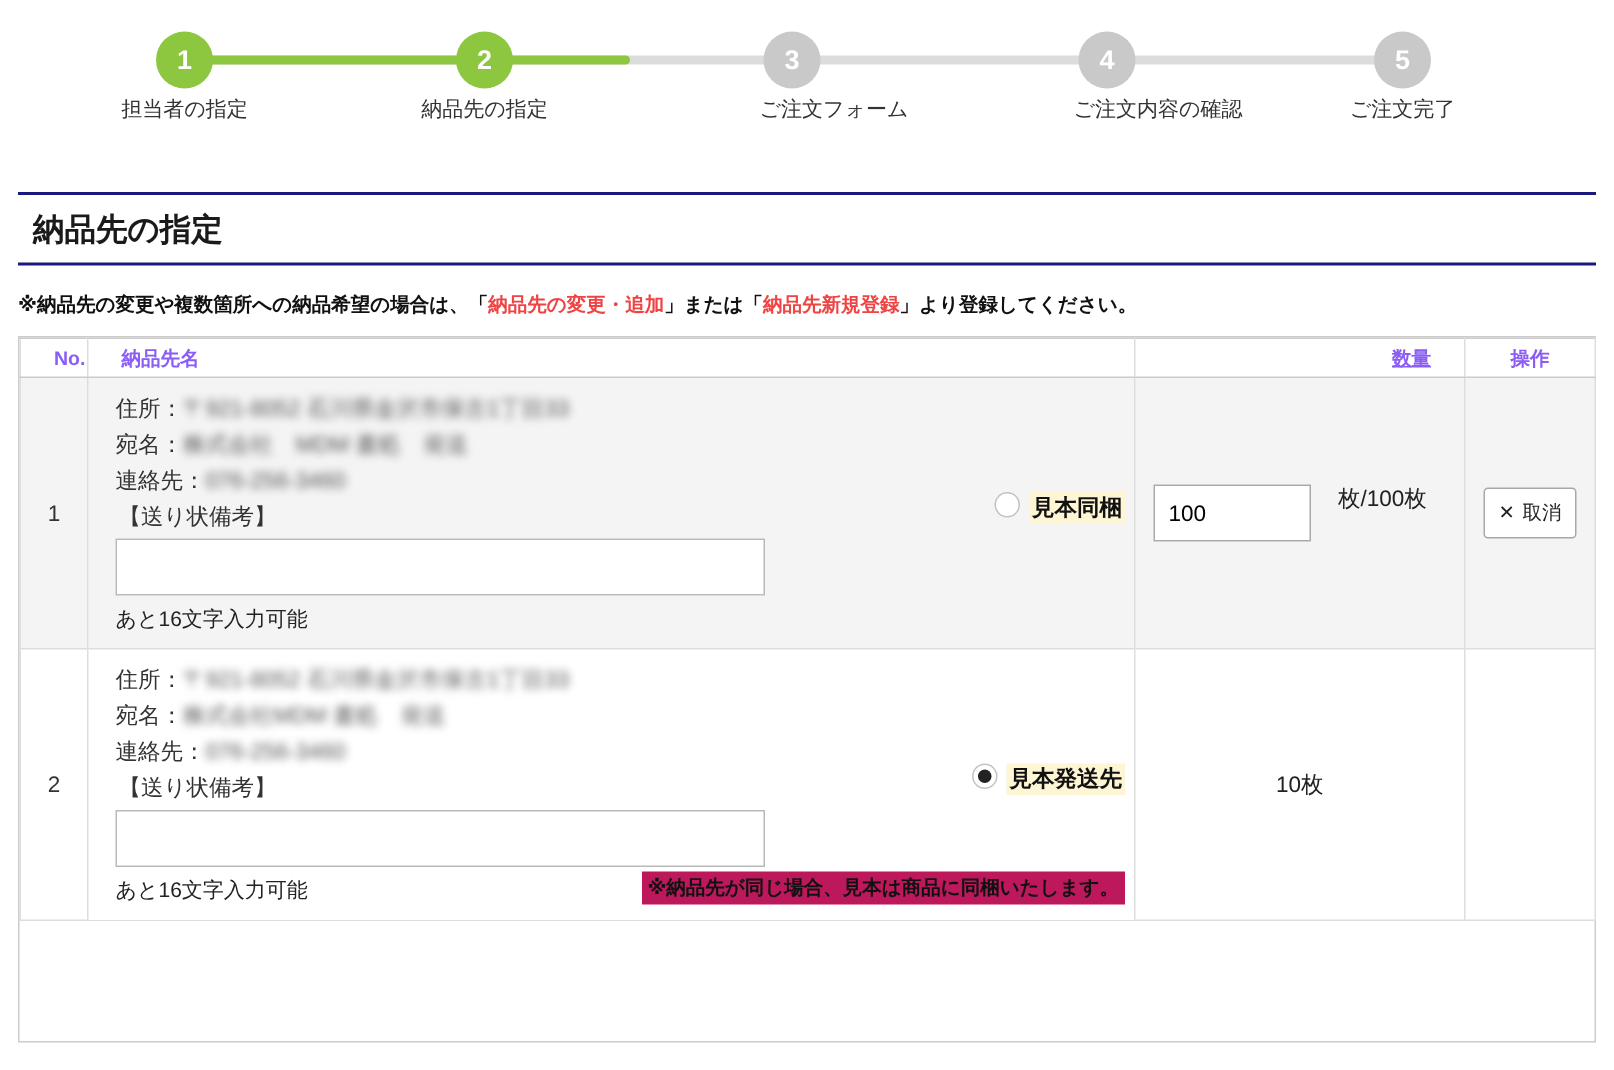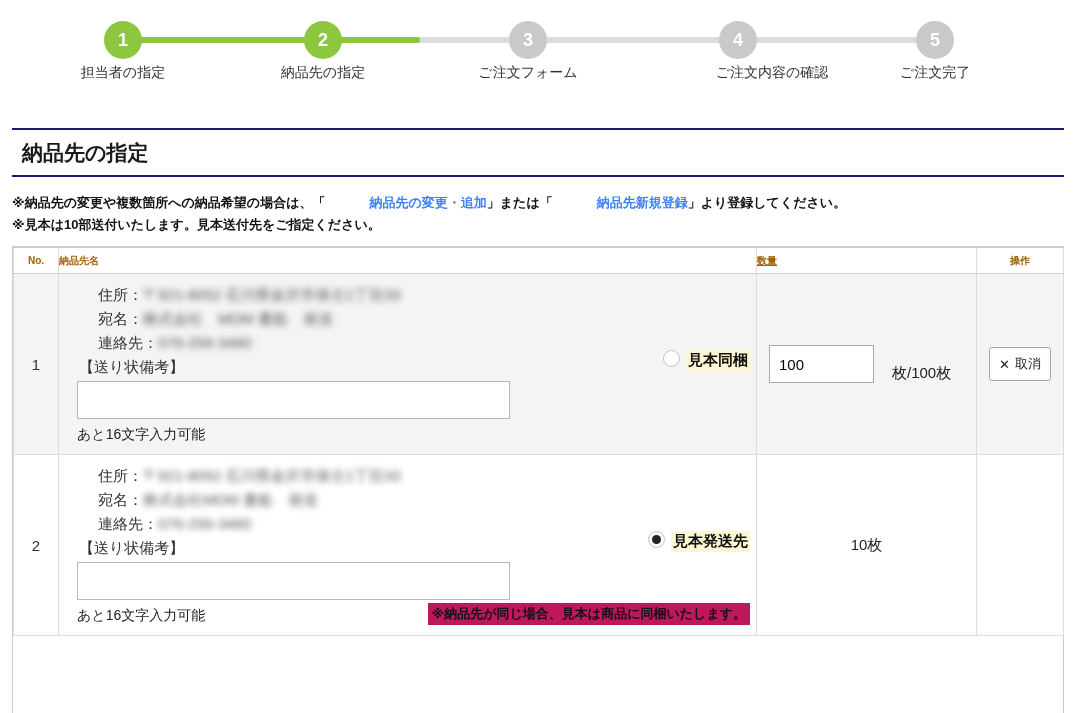--- a/index.html
+++ b/index.html
@@ -18,65 +18,65 @@
   .step-label { position:absolute; top:64px; transform:translateX(-50%);
     font-size:14px; color:#333; white-space:nowrap; }
 
   
   .title-section { margin:28px 12px 0 12px; border-top:2px solid #1a1a7e; border-bottom:2px solid #1a1a7e;
     padding:9px 10px 8px 10px; }
   .title-section h1 { font-size:21px; font-weight:bold; color:#1a1a1a; }
 
   
   .notes { margin:15px 12px 0 12px; font-size:13px; font-weight:bold; line-height:22px; color:#111; }
-  .notes .red { color:#3b82f6;margin-left:44px; }
+  .notes .red { color:#ef4444; }
 
   
   .panel { margin:10px 12px 0 12px; border:1px solid #ccc; background:#fff; min-height:471px; position:relative; }
   .panel-header { padding:16px 10px 12px 24px; position:relative; }
   .product-title { font-size:16px; font-weight:bold; color:#1a1a1a; }
   .customer-line { font-size:15px; font-weight:bold; margin-top:4px; color:#1a1a1a; }
   .blur { filter:blur(3px); color:#555; }
   .header-buttons { position:absolute; top:18px; right:20px; display:flex; gap:10px; }
   .btn-blue { background:#2157ae; color:#fff; border:1px solid #1c4c99; border-radius:4px;
     font-size:13px; font-weight:bold; padding:6px 12px; display:flex; align-items:center; gap:6px; cursor:pointer; }
   .plus-circle { display:inline-flex; width:15px; height:15px; border-radius:50%; background:#fff;
     color:#2157ae; font-size:13px; font-weight:bold; align-items:center; justify-content:center; line-height:1; }
   .btn-red { background:#cc4641; color:#fff; border:1px solid #b83c37; border-radius:4px;
     font-size:13px; font-weight:bold; padding:6px 14px; cursor:pointer; }
 
   
   table.dest { width:100%; border-collapse:collapse; table-layout:fixed; }
   table.dest th, table.dest td { border:1px solid #ddd; }
   table.dest th { border-top:1px solid #ccc; border-bottom:1px solid #ccc; background:#fff;
-    font-size:10px; font-weight:bold; height:26px; padding:3px 0; color:#a16207; }
+    font-size:13px; font-weight:bold; height:26px; padding:3px 22px; color:#8b5cf6; }
   col.c-no { width:45px; } col.c-name { width:698px; } col.c-qty { width:220px; } col.c-op { width:87px; }
   th.h-no { text-align:center; padding:3px 2px; }
   th.h-name { text-align:left; }
-  th.h-qty { text-align:left; padding-right:24px;text-decoration:underline; }
+  th.h-qty { text-align:right; padding-right:24px;text-decoration:underline; }
   th.h-op { text-align:center; }
   tr.row1 td { background:#f4f4f4; }
   tr.row2 td { background:#fff; }
   td.no-cell { text-align:center; vertical-align:middle; font-size:15px; color:#333; }
   td.name-cell { position:relative; padding:9px 8px 10px 18px; vertical-align:top; font-size:15px; color:#333; }
-  td.name-cell .line { line-height:24px; white-space:nowrap;margin-left:21px; }
+  td.name-cell .line { line-height:24px; white-space:nowrap; }
   .remarks-label { line-height:24px; margin-left:2px; }
   .remarks-box { display:block; width:433px; height:38px; margin-top:2px; border:1px solid #b9b9b9;
     background:#fff; resize:none; font-family:inherit; font-size:14px; padding:4px 6px; }
   .remarks-hint { margin-top:7px; font-size:14px; color:#222; }
   .pad-note { padding-bottom:38px; }
   .radio-group { position:absolute; top:76px; right:6px; display:flex; align-items:flex-start; gap:6px; }
   .radio { width:17px; height:17px; border:1px solid #c2c2c2; border-radius:50%; background:#fff;
     display:inline-flex; align-items:center; justify-content:center; cursor:pointer; }
   .radio .dot { width:9px; height:9px; border-radius:50%; background:#222; }
   .radio-label { font-size:15px; font-weight:bold; background:#fdf5d4; padding:1px 2px; color:#111; cursor:pointer; }
   .row-note { position:absolute; right:6px; bottom:10px; background:#be185d; font-size:13px;
     font-weight:bold; padding:2px 4px; color:#111; }
   td.qty-cell { vertical-align:middle; font-size:15px; color:#222; }
-  .qty-wrap { display:flex; align-items:flex-end; padding-left:12px; }
+  .qty-wrap { display:flex; align-items:flex-start; padding-left:12px; }
   .qty-input { width:105px; height:38px; border:1px solid #a9a9a9; background:#fff; font-size:15px;
     padding:6px 9px; font-family:inherit; }
   .qty-suffix { margin-left:18px; white-space:nowrap; }
   .qty-static { text-align:center; }
   td.op-cell { vertical-align:middle; text-align:center; }
   .btn-cancel { background:#fff; border:1px solid #a8a8a8; border-radius:3px; padding:7px 9px;
     font-size:13px; color:#222; cursor:pointer; display:inline-flex; align-items:center; gap:5px; font-family:inherit; }
   .btn-cancel .x { font-weight:bold; font-size:13px; }
 </style>
 </head>
@@ -97,32 +97,31 @@
     </div>
   <div class="step-circle todo" style="left:719px">
       <span>4</span>
     </div>
   <div class="step-circle todo" style="left:916px">
       <span>5</span>
     </div>
 
   <div class="step-label" style="left:123px">担当者の指定</div>
   <div class="step-label" style="left:323px">納品先の指定</div>
-  <div class="step-label" style="left:528px">ご注文フォーム</div>
+  <div class="step-label" style="left:556px">ご注文フォーム</div>
   <div class="step-label" style="left:772px">ご注文内容の確認</div>
   <div class="step-label" style="left:935px">ご注文完了</div>
 </div>
 
 <div class="title-section">
   <h1>納品先の指定</h1>
 </div>
 
 <div class="notes">
   <div><span>※納品先の変更や複数箇所への納品希望の場合は、「</span><span class="red">納品先の変更・追加</span><span>」または「</span><span class="red">納品先新規登録</span><span>」より登録してください。</span></div>
-  <div>※見本は10部送付いたします。見本送付先をご指定ください。</div>
 </div>
 
 <div class="panel">
 
 
   <table class="dest">
     <colgroup>
         <col class="c-no">
         <col class="c-name">
         <col class="c-qty">

